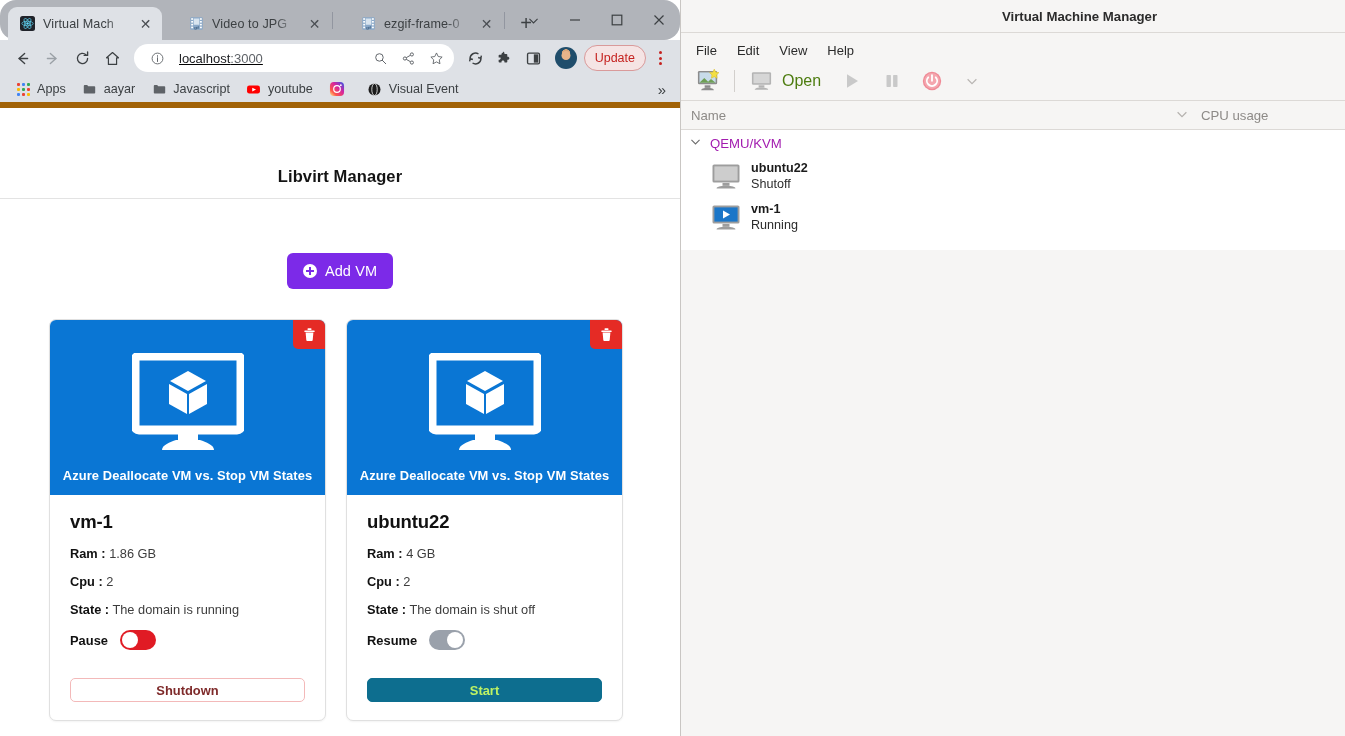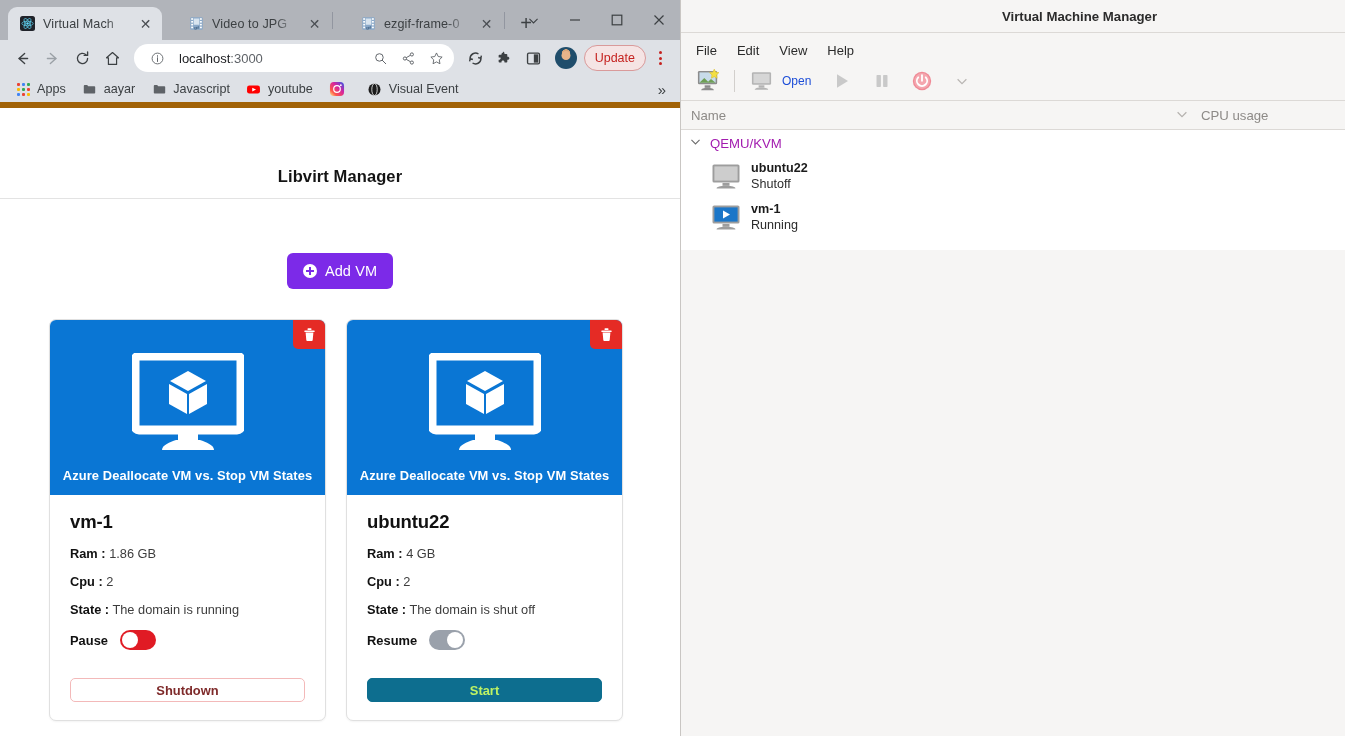--- a/index.html
+++ b/index.html
@@ -11,21 +11,21 @@
   }
   #root { position: relative; width: 1345px; height: 736px; }
 
   
   .browser {
     position: absolute; left: 0; top: 0; width: 680px; height: 736px;
     background: #ffffff; overflow: hidden;
   }
   .tabstrip {
     height: 40px; background: #b1b4ba; position: relative;
-    display: flex; align-items: flex-end; padding-left: 8px;
+    display: flex; align-items: flex-end; padding-left: 8px; border-radius: 16px;
   }
   .tab {
     height: 33px; display: flex; align-items: center; gap: 7px;
     padding: 0 8px 0 11px; border-radius: 9px 9px 0 0;
     position: relative; font-size: 12.6px; color: #3c4043;
     max-width: 154px;
   }
   .tab.active { background: #dee1e6; width: 154px; }
   .tab.inactive { width: 154px; margin-left: 15px; }
   .tab-favicon {
@@ -62,20 +62,21 @@
   .navbtn {
     width: 28px; height: 28px; border-radius: 50%;
     display: flex; align-items: center; justify-content: center;
     color: #3c4043;
   }
   .navbtn.disabled { color: #9aa0a6; }
   .urlbox {
     flex: 1 1 auto; height: 28px; background: #ffffff; border-radius: 14px;
     display: flex; align-items: center; padding: 0 4px 0 10px; margin: 0 6px;
     min-width: 0;
+    text-decoration: underline;
   }
   .url-text { font-size: 13px; color: #202124; margin-left: 9px; flex: 1 1 auto; white-space: nowrap; }
   .url-text .dim { color: #5f6368; }
   .url-icons { display: flex; align-items: center; gap: 2px; }
   .url-icon { width: 26px; height: 26px; display: flex; align-items: center; justify-content: center; color: #5f6368; }
   .ext-icons { display: flex; align-items: center; gap: 1px; }
   .ext-icon { width: 28px; height: 28px; display: flex; align-items: center; justify-content: center; color: #3c4043; }
   .avatar {
     width: 22px; height: 22px; border-radius: 50%; margin: 0 5px;
     background: radial-gradient(circle at 50% 28%, #d8a57a 0 20%, #1f4d6b 21% 100%);
@@ -181,21 +182,21 @@
   .vmm-wctrls { position: absolute; right: 4px; top: 0; height: 33px; display: flex; align-items: center; }
   .vw { width: 36px; height: 33px; display: flex; align-items: center; justify-content: center; color: #555; }
   .vmm-menu { height: 28px; display: flex; align-items: flex-end; padding-left: 6px; gap: 2px; }
   .menu-item { font-size: 13px; color: #2b2b2b; padding: 3px 9px; border-radius: 4px; }
   .vmm-toolbar {
     height: 40px; display: flex; align-items: center; gap: 6px; padding-left: 10px;
     border-bottom: 1px solid #dcd9d6;
   }
   .tb { width: 34px; height: 34px; display: flex; align-items: center; justify-content: center; }
   .tb-sep { width: 1px; height: 22px; background: #d2cfcc; margin: 0 3px; }
-  .tb-open-label { font-size: 12px; color: #1d4ed8; margin-left: -2px; }
+  .tb-open-label { font-size: 16px; color: #4d7c0f; margin-left: -2px; }
   .vmm-colhead {
     height: 29px; display: flex; align-items: center; border-bottom: 1px solid #dcd9d6;
     background: #f6f5f4;
   }
   .col-name { flex: 0 0 520px; font-size: 13.2px; color: #8d8a87; padding-left: 10px; display: flex; align-items: center; }
   .col-sort { margin-left: auto; margin-right: 12px; color: #b5b2af; }
   .col-cpu { font-size: 13.2px; color: #8d8a87; }
   .vmm-list { background: #ffffff; height: 120px; }
   .grp-row { height: 26px; display: flex; align-items: center; gap: 8px; padding-left: 8px; font-size: 13.2px; color: #a21caf; }
   .vm-row { height: 41px; display: flex; align-items: center; padding-left: 28px; }

